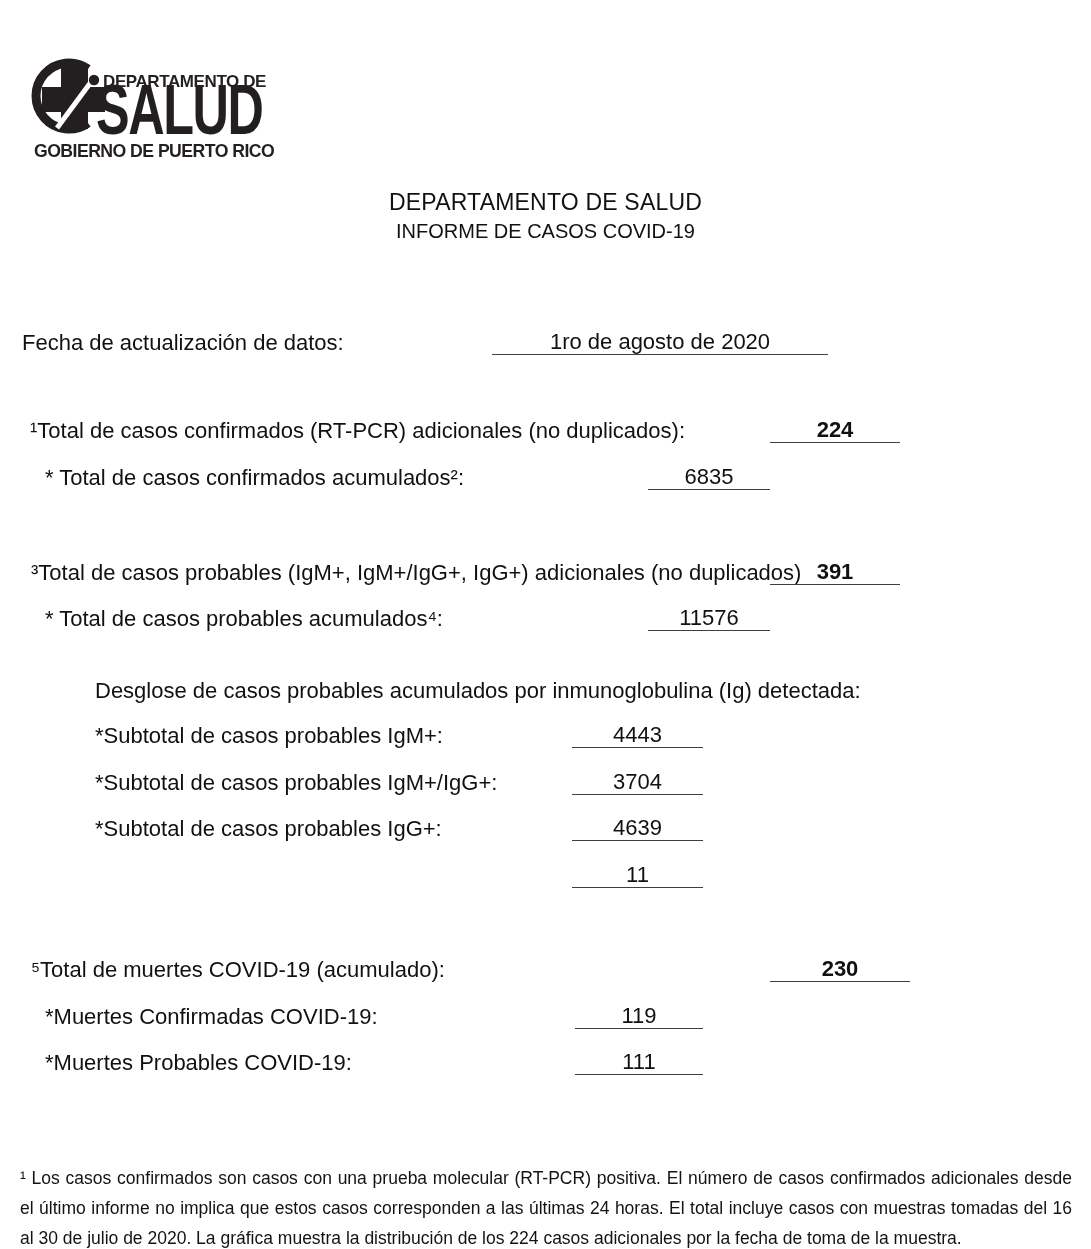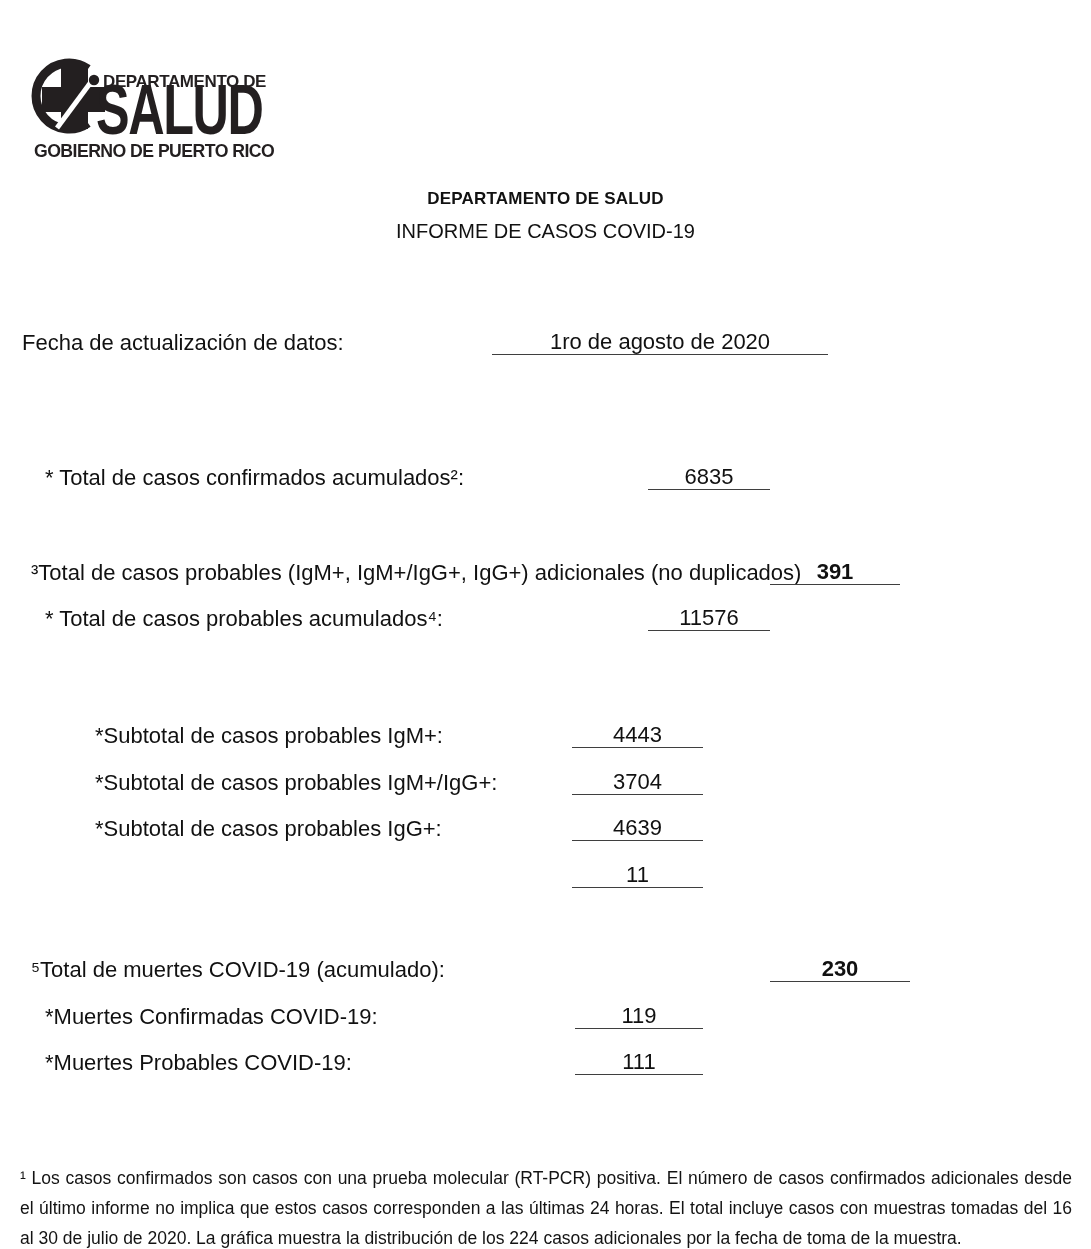--- a/index.html
+++ b/index.html
@@ -28,21 +28,21 @@
   }
   .logo-gov {
     position: absolute; left: 4px; top: 91px;
     font-size: 19px; font-weight: bold; letter-spacing: -0.6px;
     transform: scaleX(0.93); transform-origin: 0 0; white-space: nowrap;
   }
 
   
   .doc-title {
     position: absolute; left: 0; top: 152px; width: 100%;
-    text-align: center; font-size: 17px; font-weight: bold; letter-spacing: 0.2px;
+    text-align: center; font-size: 23px; font-weight: normal; letter-spacing: 0.2px;
   }
   .doc-subtitle {
     position: absolute; left: 0; top: 183px; width: 100%;
     text-align: center; font-size: 20px;
   }
 
   
   .row { position: absolute; left: 0; width: 100%; height: 26px; font-size: 22px; }
   .lbl { position: absolute; top: 0; line-height: 25px; white-space: nowrap; }
   .val {
@@ -76,34 +76,41 @@
   </div>
 
   <div class="doc-title">DEPARTAMENTO DE SALUD</div>
   <div class="doc-subtitle">INFORME DE CASOS COVID-19</div>
 
   <div class="row" style="top:293px">
     <span class="lbl" style="left:22px">Fecha de actualización de datos:</span>
     <span class="val" style="left:492px;width:336px">1ro de agosto de 2020</span>
   </div>
 
+  <div class="row" style="top:381px">
+    <span class="lbl" style="left:30px">¹Total de casos confirmados (RT-PCR) adicionales (no duplicados):</span>
+    <span class="val bold" style="left:770px;width:130px">224</span>
+  </div>
   <div class="row" style="top:428px">
     <span class="lbl" style="left:45px">* Total de casos confirmados acumulados²:</span>
     <span class="val" style="left:648px;width:122px">6835</span>
   </div>
 
   <div class="row" style="top:523px">
     <span class="lbl" style="left:31px">³Total de casos probables (IgM+, IgM+/IgG+, IgG+) adicionales (no duplicados)</span>
     <span class="val bold" style="left:770px;width:130px">391</span>
   </div>
   <div class="row" style="top:569px">
     <span class="lbl" style="left:45px">* Total de casos probables acumulados⁴:</span>
     <span class="val" style="left:648px;width:122px">11576</span>
   </div>
 
+  <div class="row" style="top:641px">
+    <span class="lbl" style="left:95px">Desglose de casos probables acumulados por inmunoglobulina (Ig) detectada:</span>
+  </div>
 
   <div class="row" style="top:686px">
     <span class="lbl" style="left:95px">*Subtotal de casos probables IgM+:</span>
     <span class="val" style="left:572px;width:131px">4443</span>
   </div>
   <div class="row" style="top:733px">
     <span class="lbl" style="left:95px">*Subtotal de casos probables IgM+/IgG+:</span>
     <span class="val" style="left:572px;width:131px">3704</span>
   </div>
   <div class="row" style="top:779px">

